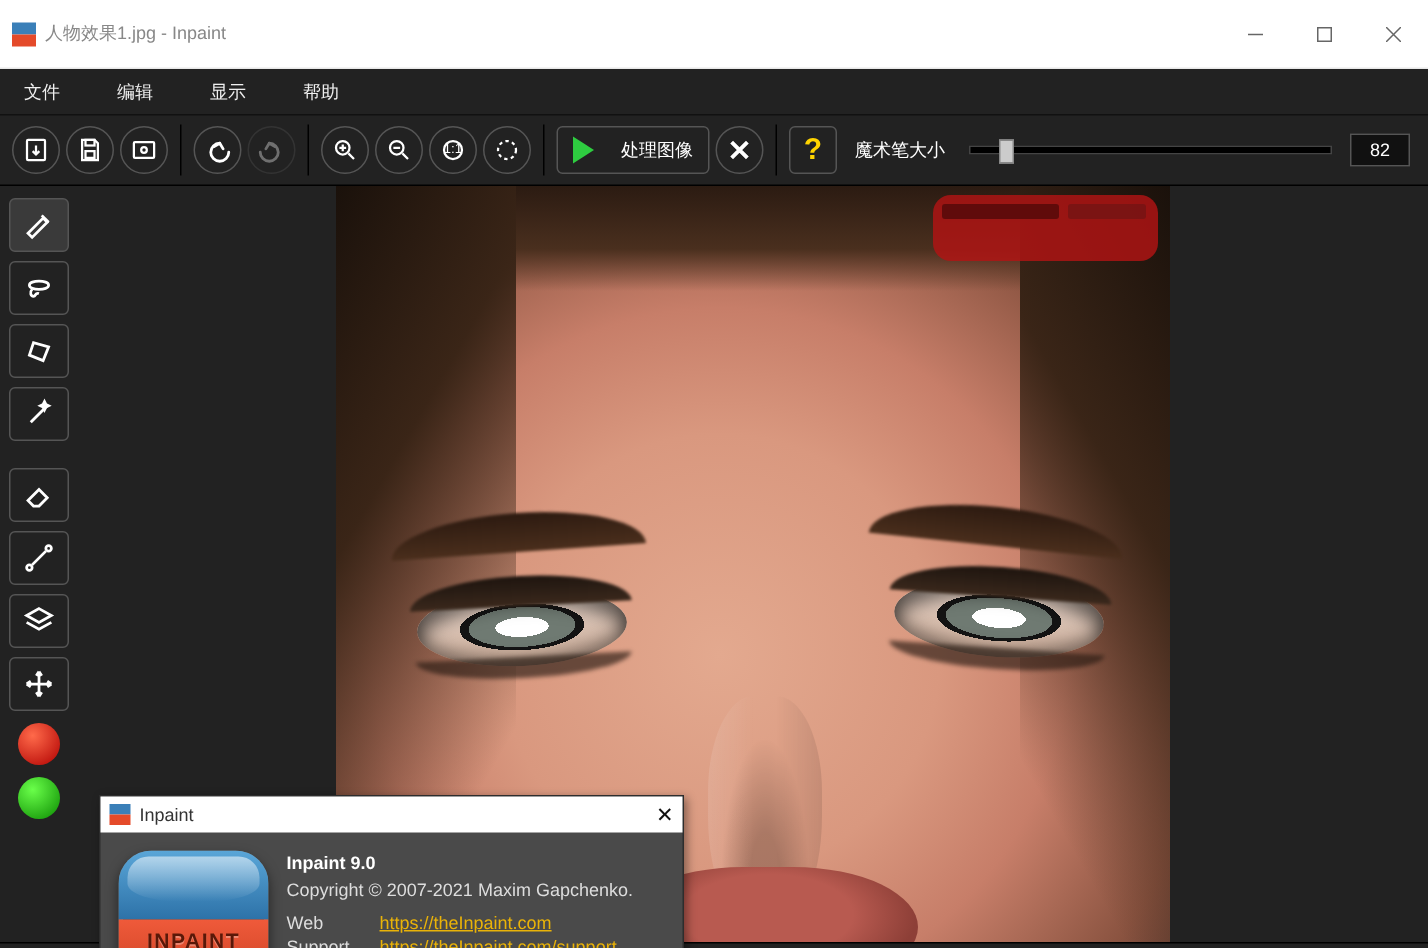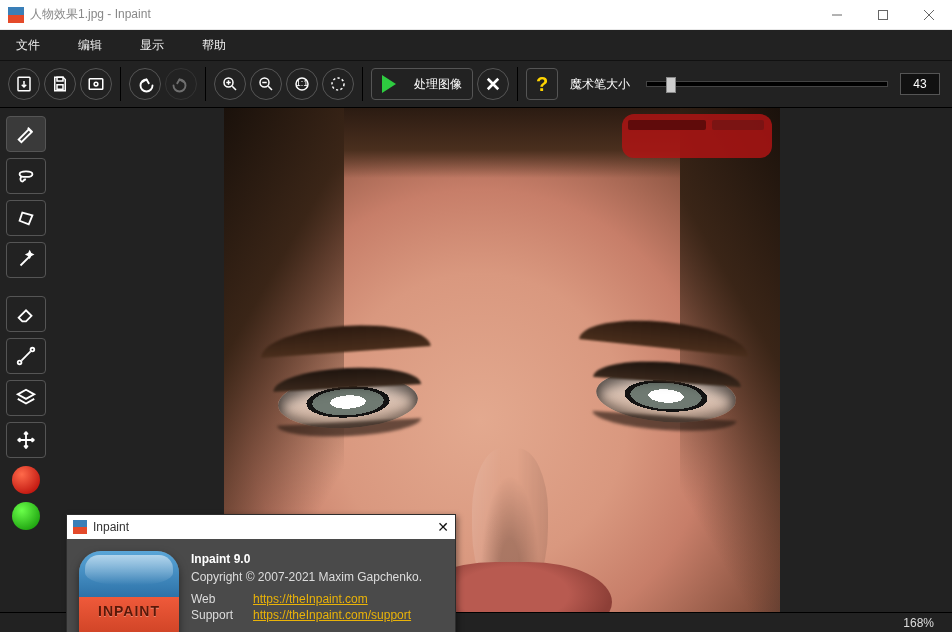--- a/index.html
+++ b/index.html
@@ -1,17 +1,17 @@
 <!DOCTYPE html>
 <html><head>
 <meta charset="utf-8">
 <style>
 *{margin:0;padding:0;box-sizing:border-box;font-family:"Microsoft YaHei",Tahoma,sans-serif;font-size:12px;user-select:none}
 html,body{width:952px;height:632px;overflow:hidden;background:#fff}
-.titlebar{height:30px;background:#fff;display:flex;align-items:center;padding:0 0 0 8px;border-bottom:1px solid #e8e8e8}
+.titlebar{height:46px;background:#fff;display:flex;align-items:center;padding:0 0 0 8px;border-bottom:1px solid #e8e8e8}
 .titlebar .app-icon{width:16px;height:16px;margin-right:6px;display:flex;flex-direction:column}
 .titlebar .app-icon .t{flex:1;background:#3a7fb8}
 .titlebar .app-icon .b{flex:1;background:#e44a2a}
 .titlebar .title{color:#888;font-size:12px}
 .titlebar .spacer{flex:1}
 .winbtn{width:46px;height:30px;display:flex;align-items:center;justify-content:center;color:#666}
 .winbtn svg{width:10px;height:10px}
 .menubar{height:30px;background:#222;display:flex;align-items:center;padding:12px 6px}
 .menu-item{color:#f0f0f0;padding:0 28px 0 10px;height:30px;line-height:30px;font-size:12px}
 .toolbar{height:48px;background:#222;border-top:1px solid #111;display:flex;align-items:center;padding:0 8px;gap:4px;border-bottom:1px solid #000}
@@ -169,21 +169,21 @@
       <svg viewBox="0 0 24 24" stroke="#fff" stroke-width="3.5">
         <path d="M5 5l14 14M19 5L5 19"></path>
       </svg>
     </div>
   <div class="tb-sep"></div>
   <div class="help-btn">?</div>
   <span class="slider-label">魔术笔大小</span>
   <div class="slider">
       <div class="thumb"></div>
     </div>
-  <div class="slider-val">43</div>
+  <div class="slider-val">82</div>
 </div>
 
 <div class="main">
   <div class="sidetools">
     <div class="side-btn active">
         <svg viewBox="0 0 24 24" fill="none" stroke="#fff" stroke-width="2">
           <path d="M4 18l3 3 11-11-3-3L4 18z"></path>
           <path d="M14 5l5 5"></path>
         </svg>
       </div>

